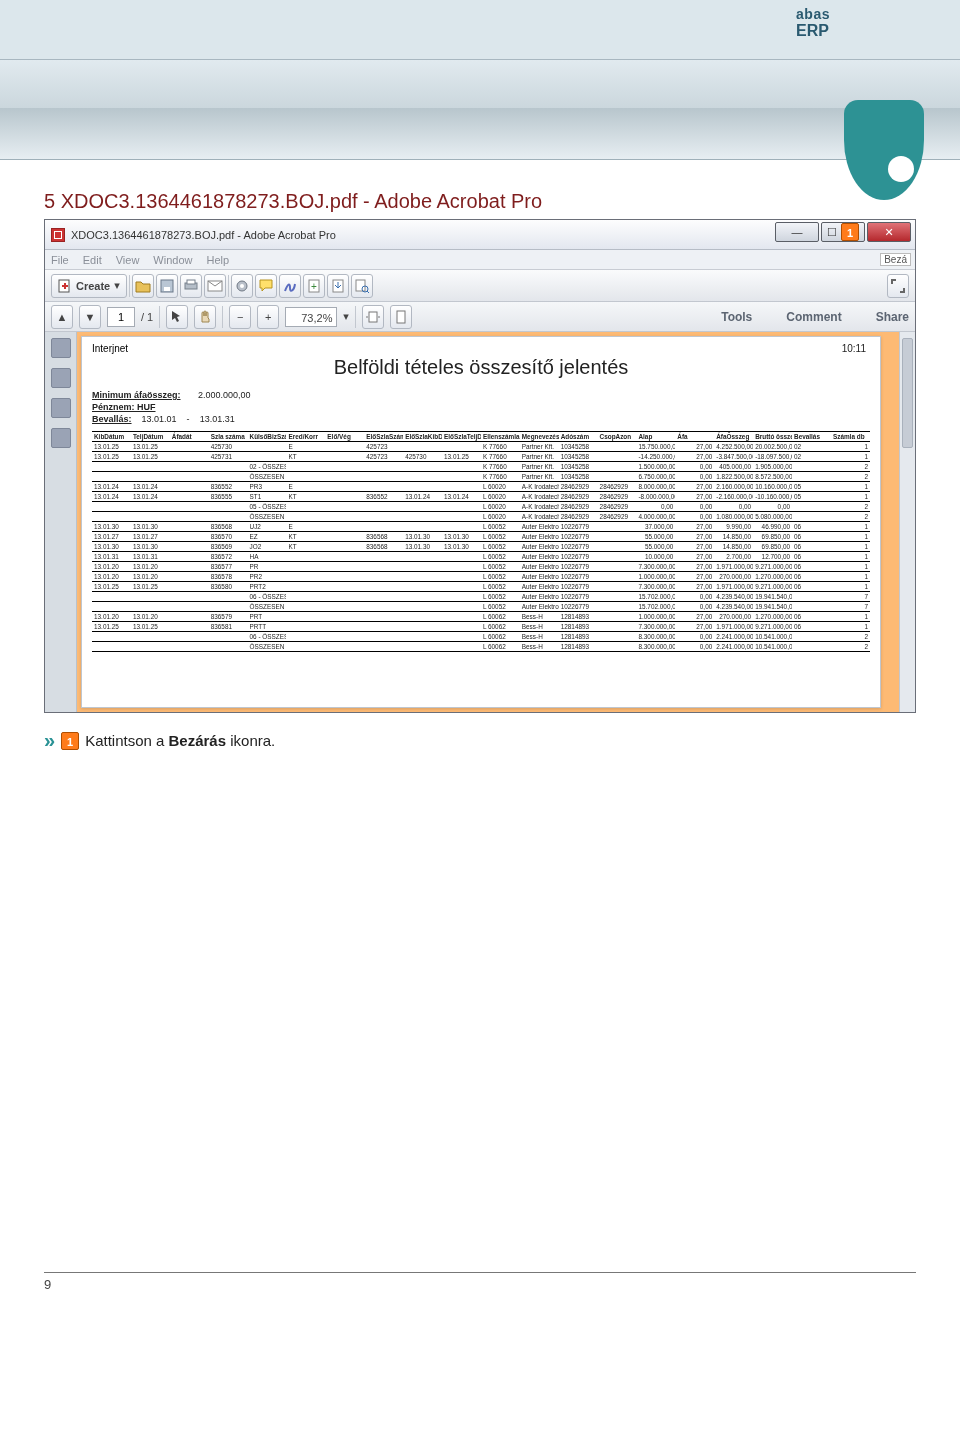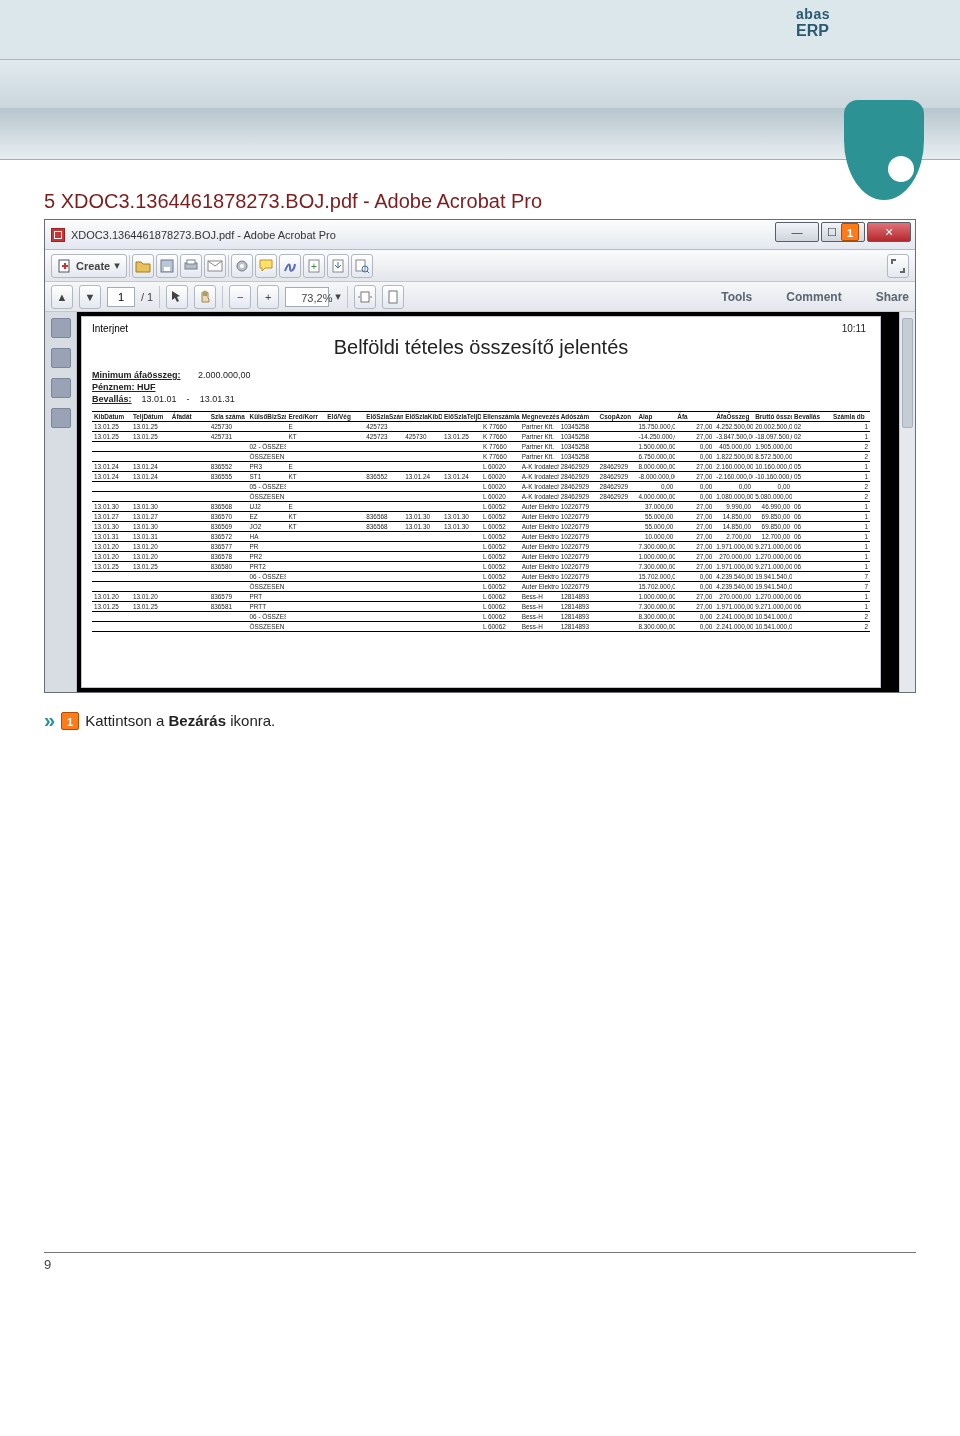--- a/index.html
+++ b/index.html
@@ -85,24 +85,24 @@
   .menubar { background:#eef1f5;border-bottom:1px solid #c8ccd3;height:20px;display:flex;align-items:center;padding-left:6px;gap:14px;font-size:11px;color:#8a8f98;position:relative;}
   .menubar .beza{ position:absolute;right:4px;border:1px solid #bbb;padding:0 3px;background:#fff;font-size:10px;color:#555;}
   .toolbar1{height:32px;background:linear-gradient(#fafbfc,#e3e6eb);border-bottom:1px solid #c2c7cf;display:flex;align-items:center;padding:0 6px;gap:2px;}
   .tb-btn{height:24px;border:1px solid #b2b8c2;border-radius:3px;background:linear-gradient(#fff,#e4e8ef);display:flex;align-items:center;justify-content:center;padding:0 6px;font-size:11px;color:#444; gap:4px;}
   .tb-ico{width:22px;padding:0;}
   .tb-btn svg{display:block}
   .sep{width:1px;height:22px;background:#c2c7cf;}
   .expand{margin-left:auto;}
   .toolbar2{height:30px;background:linear-gradient(#f5f7f9,#e3e6eb);border-bottom:1px solid #c2c7cf;display:flex;align-items:center;padding:0 6px;gap:6px;font-size:11px;color:#444;}
   .pg-input{width:28px;height:20px;border:1px solid #a5abb4;background:#fff;text-align:center;font-size:11px;}
-  .zoom-disp{border:1px solid #a5abb4;background:#fff;height:20px;width:44px;font-size:11px;text-align:center;line-height:20px;padding-left:15px;}
+  .zoom-disp{border:1px solid #a5abb4;background:#fff;height:20px;width:52px;font-size:11px;text-align:left;line-height:20px;padding-left:15px;}
   .toolbar2 .right-tabs{margin-left:auto;display:flex;gap:34px;font-weight:bold;color:#5c6572;font-size:12px;}
   
-  .doc-area{display:flex;background:#000000;min-height:380px;position:relative}
+  .doc-area{display:flex;background:#fdba74;min-height:380px;position:relative}
   .side-rail{width:32px;background:#d7dde3;border-right:1px solid #bac1ca;display:flex;flex-direction:column;align-items:center;padding-top:6px;gap:10px;}
   .side-rail .ic{width:20px;height:20px;background:#9aa3b5;border:1px solid #7e8799;border-radius:2px;}
   .page{flex:1;background:#fff;margin:4px 18px 4px 4px;border:1px solid #bfc6cf;box-shadow:0 1px 3px rgba(0,0,0,.15);padding:6px 10px 14px;position:relative;min-height:360px;}
   .vscroll{width:16px;background:#e5e9ee;border-left:1px solid #c2c7cf;position:relative;}
   .vscroll .thumb{position:absolute;left:2px;right:2px;top:6px;height:110px;background:#c6ccd5;border:1px solid #a9b1bc;border-radius:2px;}
   .page .internet{font-size:10px;color:#000;}
   .page .time{position:absolute;right:14px;top:6px;font-size:10px;}
   .page .report-title{font-size:20px;text-align:center;margin:2px 0 10px;}
   .meta{font-size:9px;line-height:1.35;margin-bottom:6px;}
   .meta b{font-weight:bold;text-decoration:underline;}
@@ -137,20 +137,28 @@
   <div class="titlebar">
     <span class="pdf-ico"></span>
     <span>XDOC3.1364461878273.BOJ.pdf - Adobe Acrobat Pro</span>
     <div class="win-btns">
       <div class="win-btn">—</div>
       <div class="win-btn">☐<span class="badge-num" style="margin-left:4px">1</span></div>
       <div class="win-btn close">✕</div>
     </div>
   </div>
 
+  <div class="menubar">
+    <span>File</span>
+    <span>Edit</span>
+    <span>View</span>
+    <span>Window</span>
+    <span>Help</span>
+    <span class="beza">Bezá</span>
+  </div>
 
   <div class="toolbar1">
     <div class="tb-btn">
       <svg width="14" height="14">
           <rect x="1" y="1" width="10" height="12" fill="#fff" stroke="#555"></rect>
           <path d="M7 4v6M4 7h6" stroke="#c33" stroke-width="2"></path>
         </svg>
       <b>Create</b>
         <span>▾</span>
     </div>

